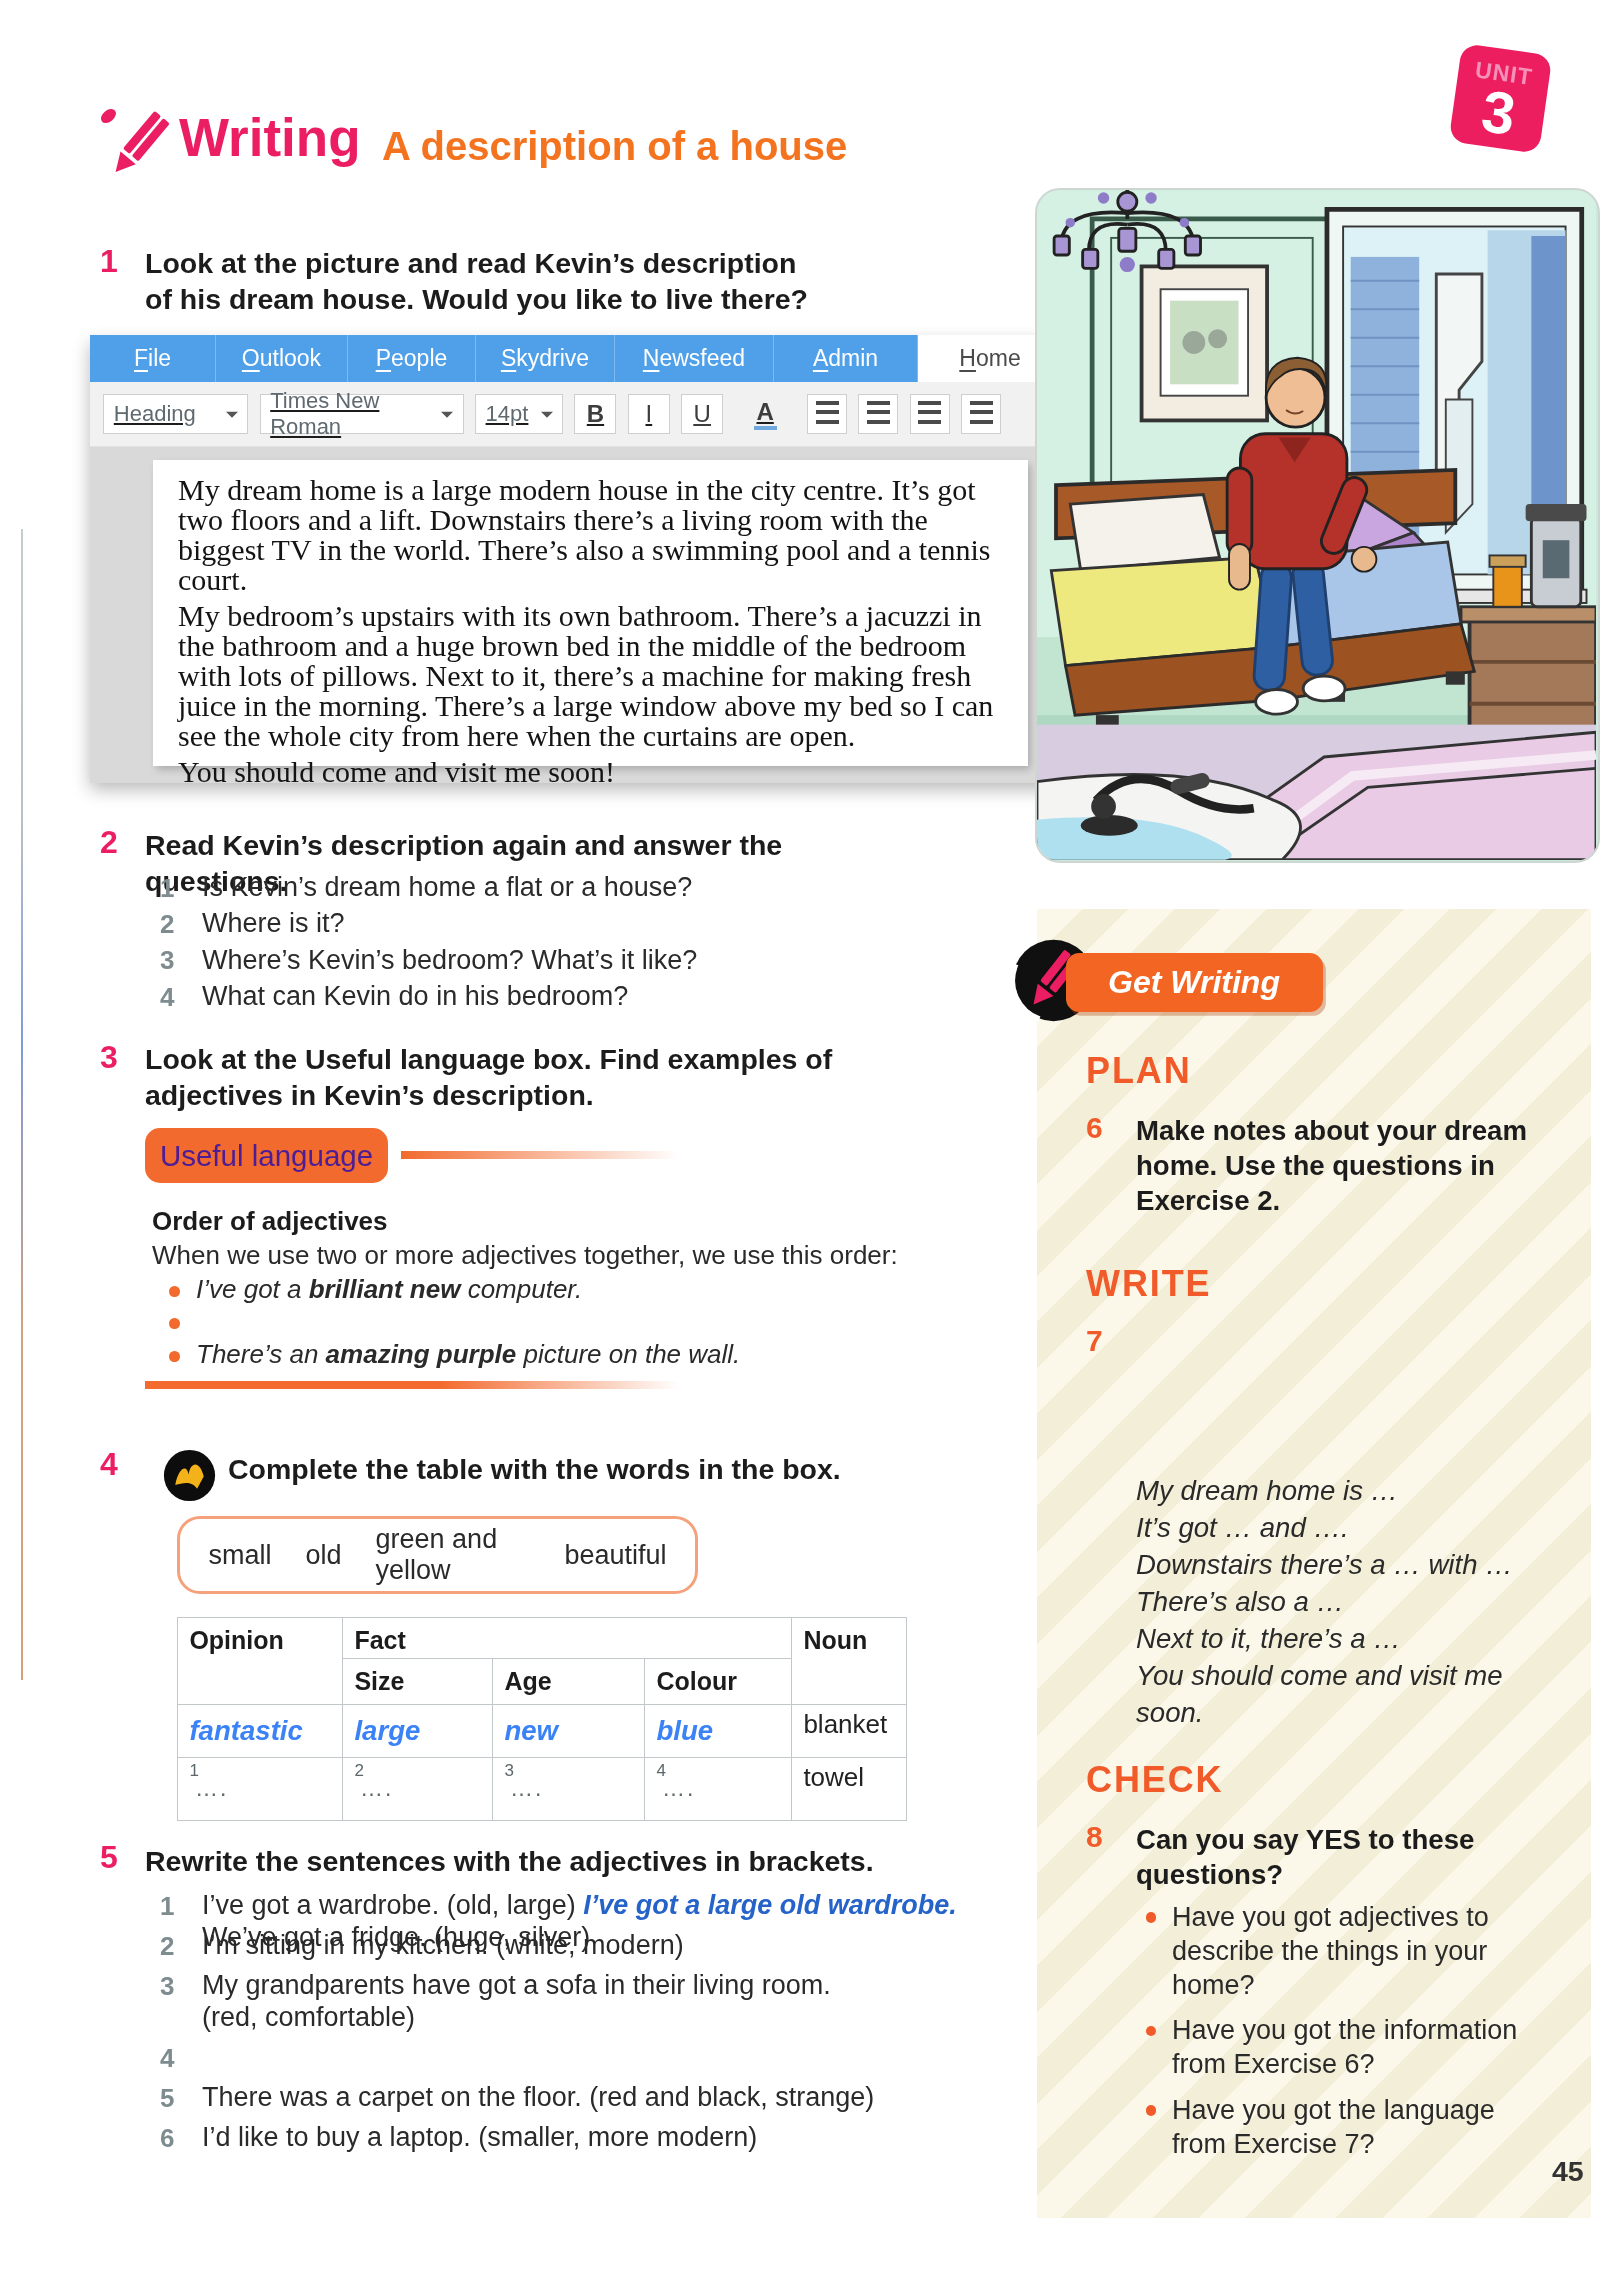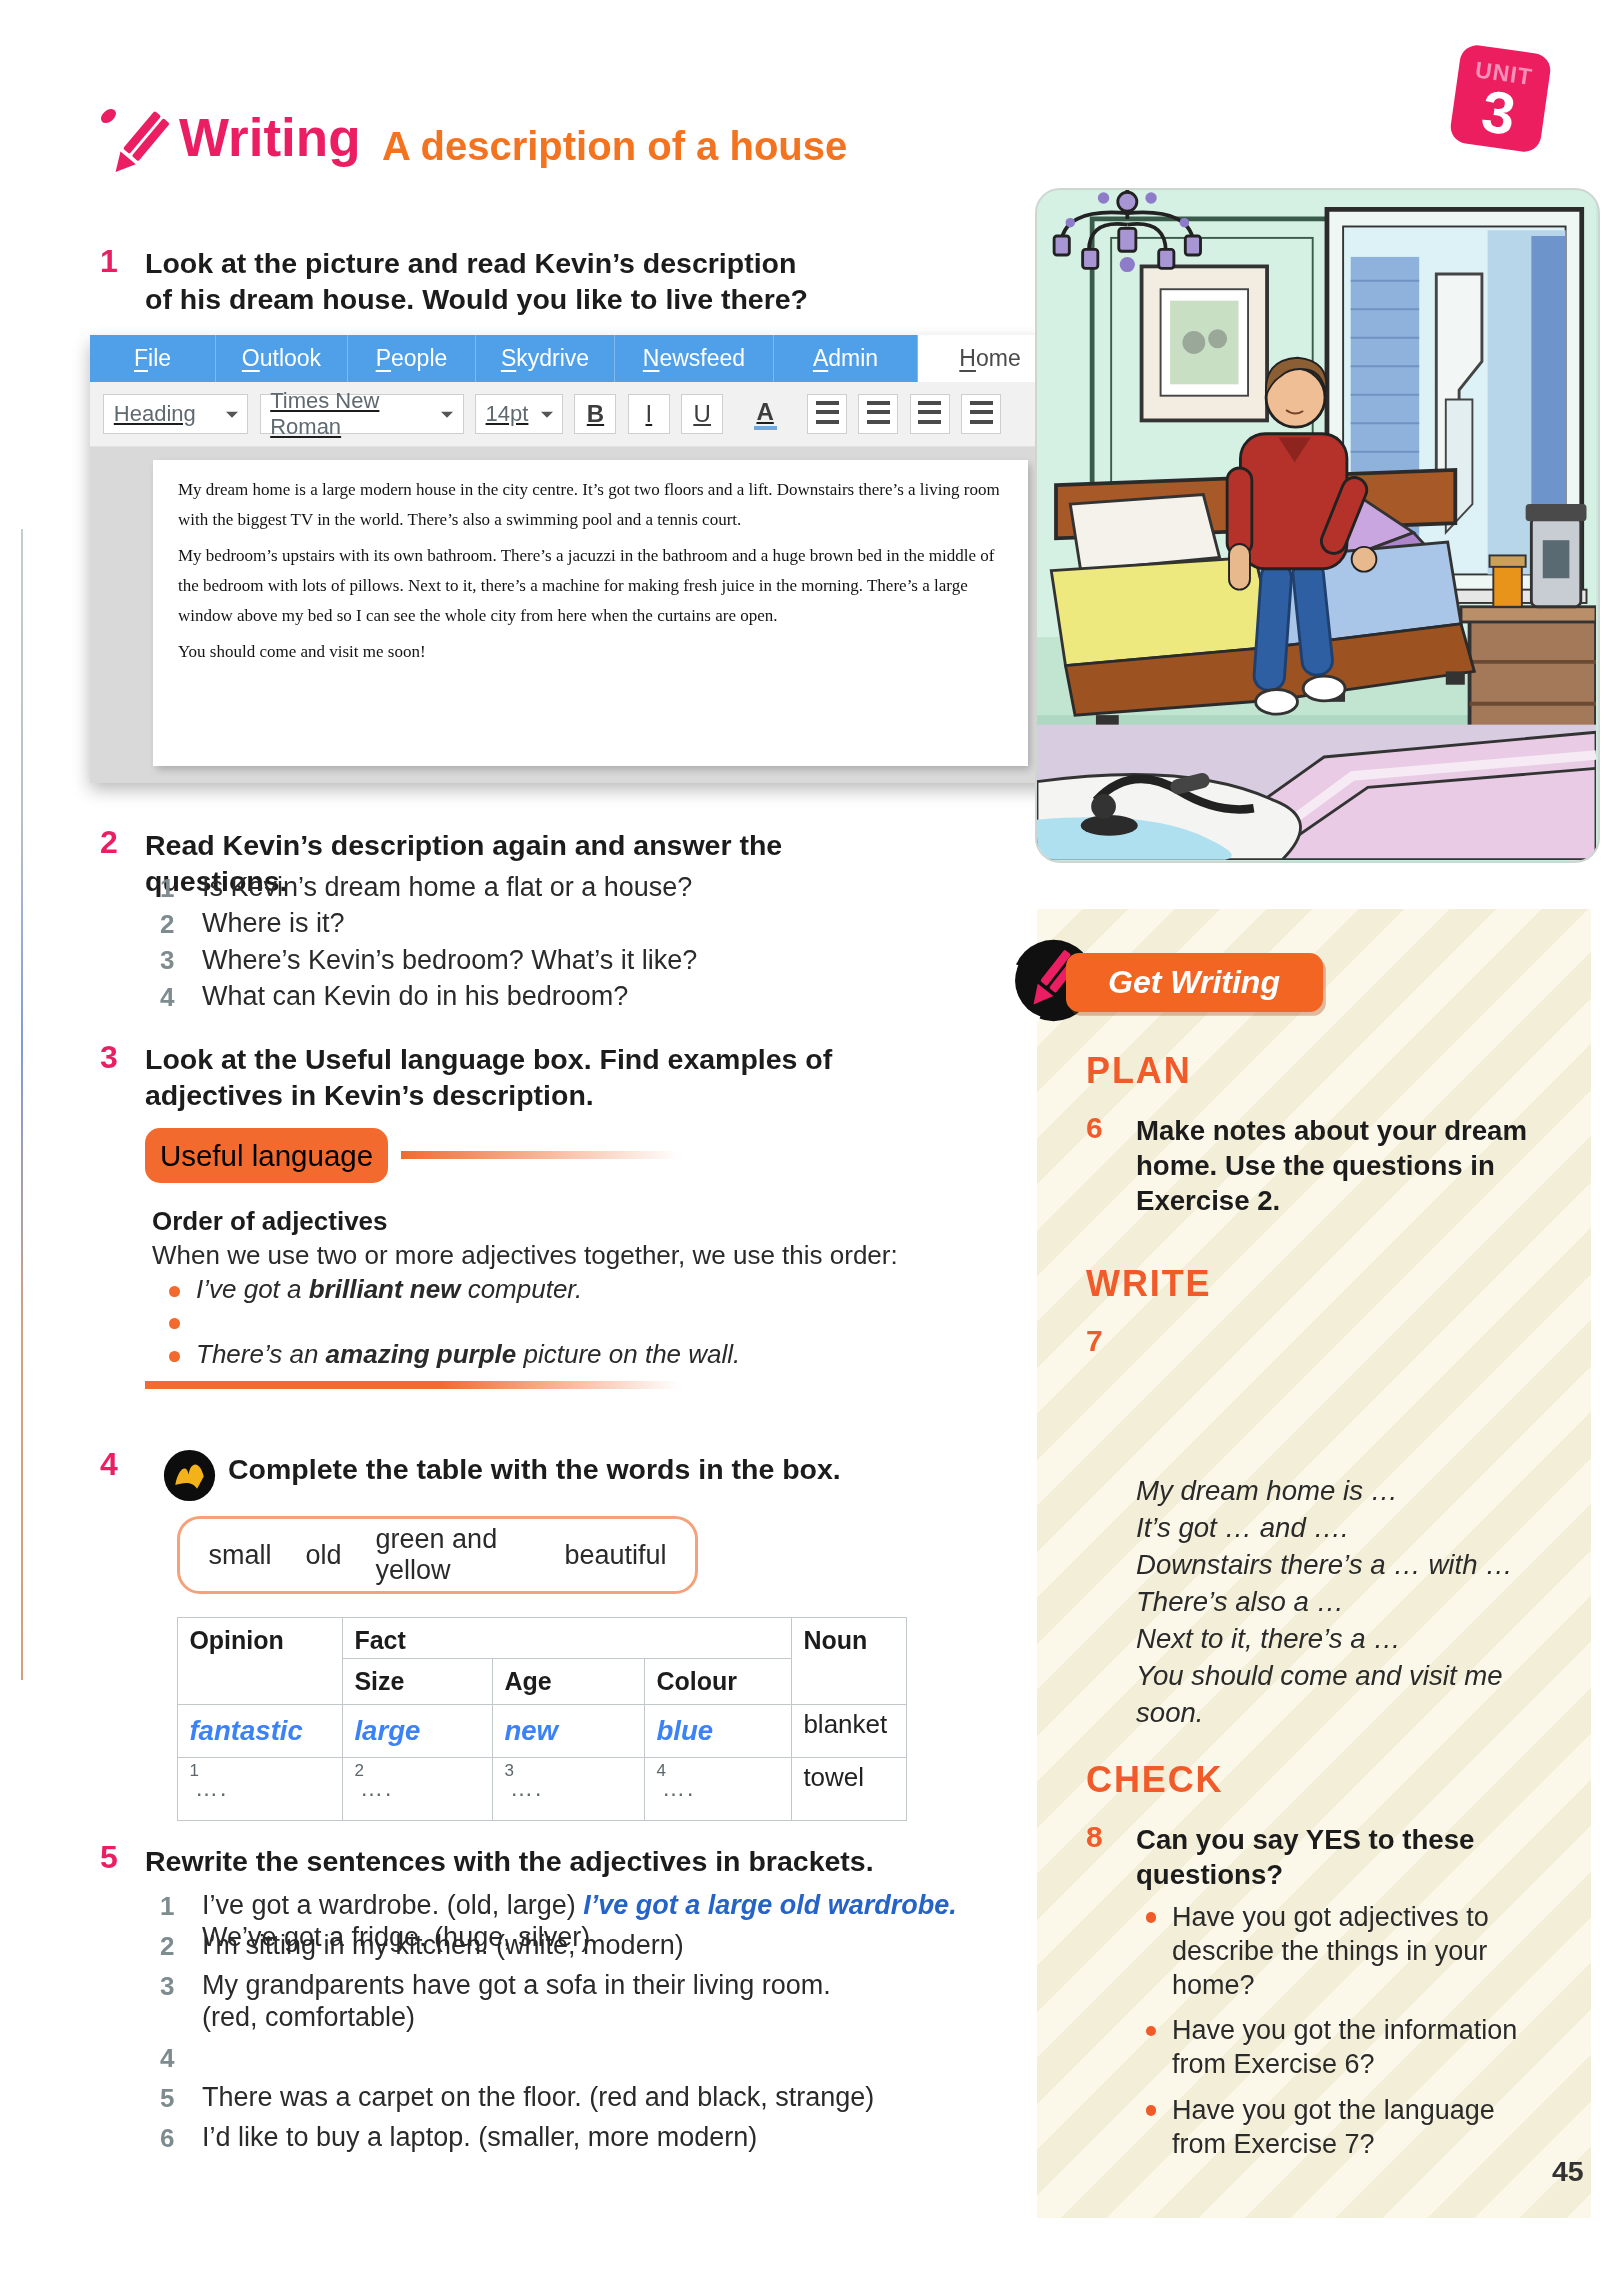--- a/index.html
+++ b/index.html
@@ -40,30 +40,30 @@
   .tbtn{width:42px;height:40px;background:#fff;border:1px solid #cfcfcf;display:flex;align-items:center;
     justify-content:center;font-size:24px;color:#3d3d3d;box-sizing:border-box;}
   .tbtn.b{font-weight:bold;}
   .tbtn.u span{text-decoration:underline;}
   .tbtn.color span{border-bottom:4.8px solid #6FA8DC;padding:0 2.9px;font-weight:bold;}
   .align-box{width:40px;height:40px;background:#fff;border:1px solid #cfcfcf;display:flex;align-items:center;justify-content:center;box-sizing:border-box;}
   .align-bars{width:23px;height:26px;background:repeating-linear-gradient(#4a4a4a 0 3.8px,transparent 3.8px 9.5px);}
   .docarea{position:relative;height:336px;background:#D9D9D9;}
   .docpage{position:absolute;left:63px;top:13.3px;width:875px;height:306px;background:#fff;
     box-shadow:2.9px 3.8px 7.6px rgba(0,0,0,.22);padding:15px 25px;box-sizing:border-box;
-    font-family:"Liberation Serif","DejaVu Serif",serif;font-size:17px;line-height:30px;color:#141414;}
+    font-family:"Liberation Serif","DejaVu Serif",serif;font-size:30px;line-height:30px;color:#141414;}
   .docpage p{margin:0 0 5.7px 0;}
 
   
   .illo{position:absolute;left:1035px;top:188px;width:565px;height:675px;border-radius:25px;overflow:hidden;
     border:2.9px solid #cdd6d1;box-sizing:border-box;background:#CBEADD;}
 
   
   .ul-label{position:absolute;left:145px;top:1128px;width:243px;height:55px;background:#F26A2E;border-radius:15px;
-    color:#000000;font-size:29.5px;display:flex;align-items:center;justify-content:center;}
+    color:#4c1d95;font-size:29.5px;display:flex;align-items:center;justify-content:center;}
   .ul-topline{position:absolute;left:401px;top:1151px;width:278px;height:7.6px;
     background:linear-gradient(90deg,#F26A2E,rgba(242,106,46,0));}
   .ul-heading{position:absolute;left:152px;top:1206px;font-size:26px;font-weight:bold;}
   .ul-intro{position:absolute;left:152px;top:1240px;font-size:26px;color:#2a2a2a;}
   .ul-bullet-dot{position:absolute;width:10.5px;height:10.5px;border-radius:50%;background:#F26A2E;}
   .ul-bullet{position:absolute;left:196px;font-size:26px;font-style:italic;color:#2a2a2a;}
   .ul-bullet b{font-weight:bold;}
   .ul-bottomline{position:absolute;left:145px;top:1381px;width:535px;height:7.6px;
     background:linear-gradient(90deg,#F26A2E 55%,rgba(242,106,46,0));}
 

